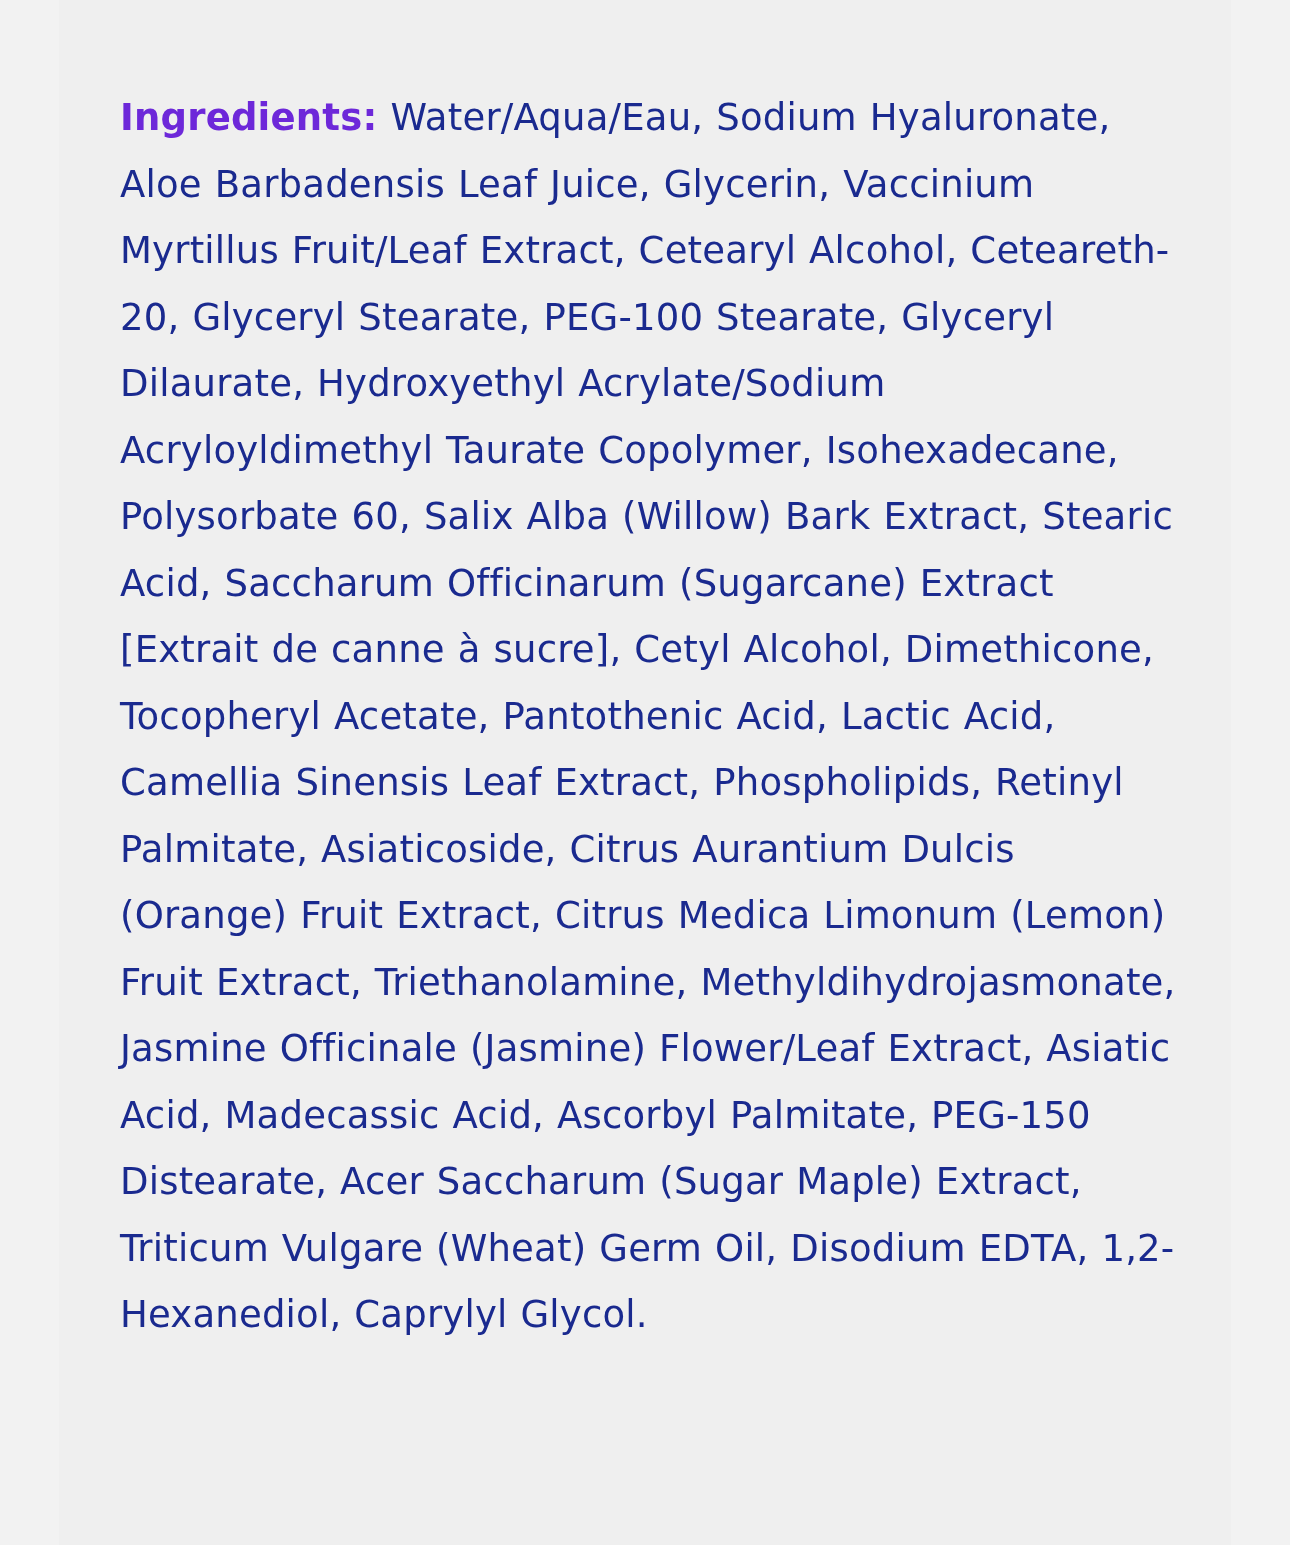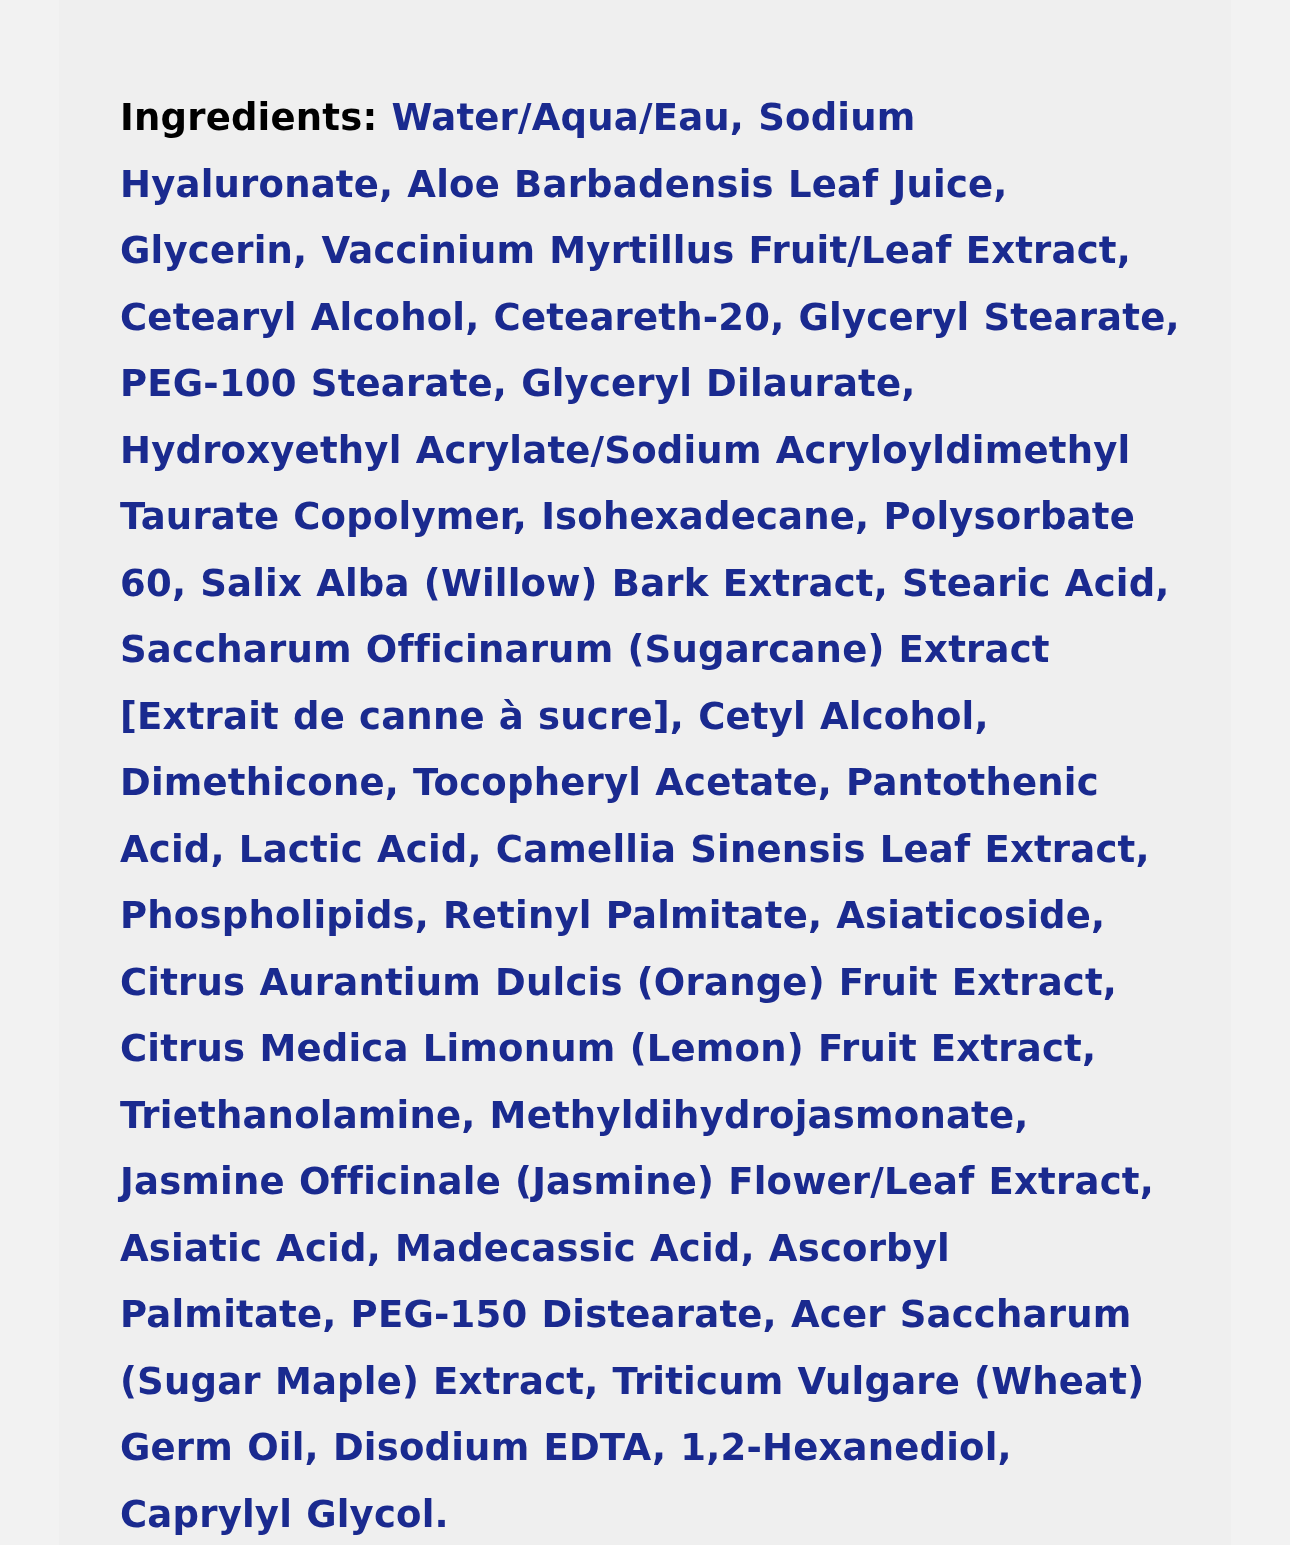--- a/index.html
+++ b/index.html
@@ -36,24 +36,24 @@
     color: #1a2a8f;
     font-family: "DejaVu Sans", sans-serif;
     font-size: 37px;
     line-height: 66.5px;
     letter-spacing: 0.2px;
     text-align: left;
     word-spacing: 1px;
   }
   #ingredients-label {
     font-weight: bold;
-    color: #000000;
+    color: #6d28d9;
   }
   #ingredients-body {
-    font-weight: bold;
+    font-weight: normal;
   }
 </style>
 </head>
 <body>
 
 <div id="page">
   <div id="ingredients-panel">
     <p id="ingredients-text"><span id="ingredients-label">Ingredients:</span><span id="ingredients-body"> Water/Aqua/Eau, Sodium Hyaluronate, Aloe Barbadensis Leaf Juice, Glycerin, Vaccinium Myrtillus Fruit/Leaf Extract, Cetearyl Alcohol, Ceteareth-20, Glyceryl Stearate, PEG-100 Stearate, Glyceryl Dilaurate, Hydroxyethyl Acrylate/Sodium Acryloyldimethyl Taurate Copolymer, Isohexadecane, Polysorbate 60, Salix Alba (Willow) Bark Extract, Stearic Acid, Saccharum Officinarum (Sugarcane) Extract [Extrait de canne à sucre], Cetyl Alcohol, Dimethicone, Tocopheryl Acetate, Pantothenic Acid, Lactic Acid, Camellia Sinensis Leaf Extract, Phospholipids, Retinyl Palmitate, Asiaticoside, Citrus Aurantium Dulcis (Orange) Fruit Extract, Citrus Medica Limonum (Lemon) Fruit Extract, Triethanolamine, Methyldihydrojasmonate, Jasmine Officinale (Jasmine) Flower/Leaf Extract, Asiatic Acid, Madecassic Acid, Ascorbyl Palmitate, PEG-150 Distearate, Acer Saccharum (Sugar Maple) Extract, Triticum Vulgare (Wheat) Germ Oil, Disodium EDTA, 1,2-Hexanediol, Caprylyl Glycol.</span></p>
   </div>
 </div>

